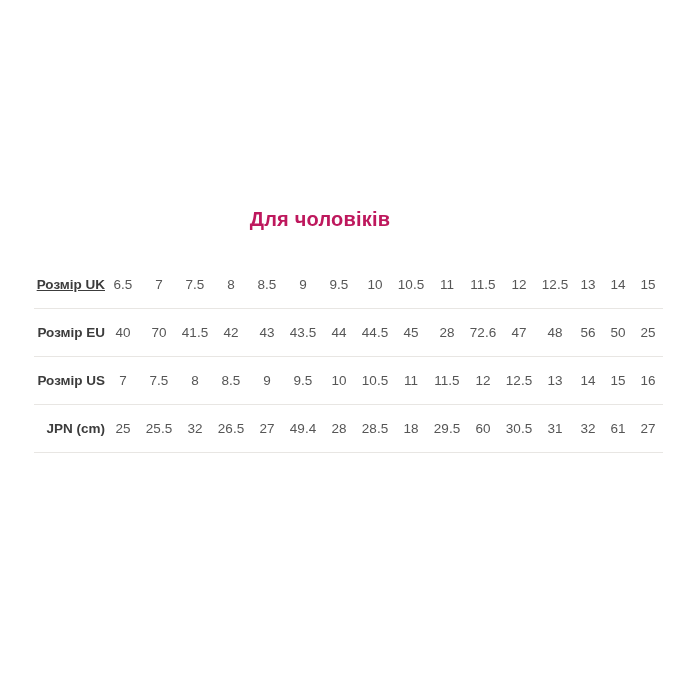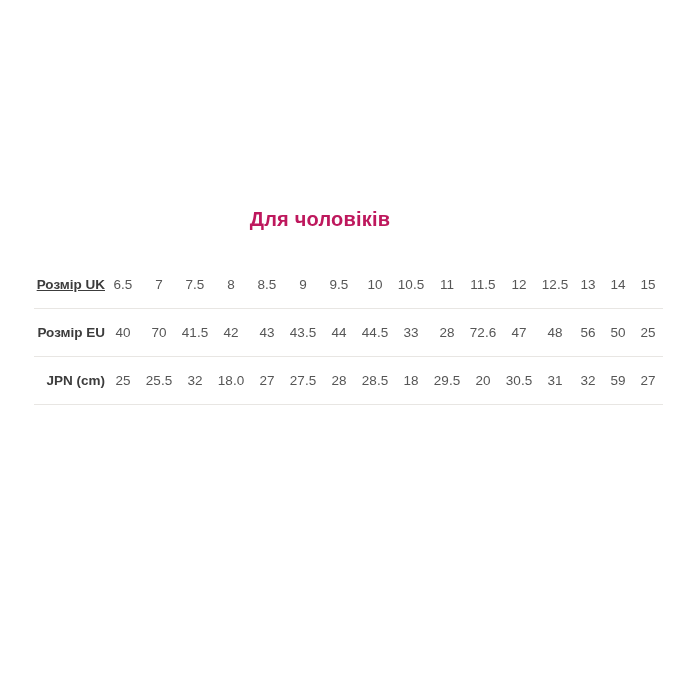--- a/index.html
+++ b/index.html
@@ -54,42 +54,61 @@
       <tr>
         <th>Розмір EU</th>
         <td>40</td>
         <td>70</td>
         <td>41.5</td>
         <td>42</td>
         <td>43</td>
         <td>43.5</td>
         <td>44</td>
         <td>44.5</td>
-        <td>33</td>
+        <td>45</td>
         <td>28</td>
         <td>72.6</td>
         <td>47</td>
         <td>48</td>
         <td>56</td>
         <td>50</td>
         <td>25</td>
       </tr>
       <tr>
+        <th>Розмір US</th>
+        <td>7</td>
+        <td>7.5</td>
+        <td>8</td>
+        <td>8.5</td>
+        <td>9</td>
+        <td>9.5</td>
+        <td>10</td>
+        <td>10.5</td>
+        <td>11</td>
+        <td>11.5</td>
+        <td>12</td>
+        <td>12.5</td>
+        <td>13</td>
+        <td>14</td>
+        <td>15</td>
+        <td>16</td>
+      </tr>
+      <tr>
         <th>JPN (cm)</th>
         <td>25</td>
         <td>25.5</td>
         <td>32</td>
-        <td>18.0</td>
+        <td>26.5</td>
         <td>27</td>
-        <td>27.5</td>
+        <td>49.4</td>
         <td>28</td>
         <td>28.5</td>
         <td>18</td>
         <td>29.5</td>
-        <td>20</td>
+        <td>60</td>
         <td>30.5</td>
         <td>31</td>
         <td>32</td>
-        <td>59</td>
+        <td>61</td>
         <td>27</td>
       </tr>
     </tbody>
 </table>
 
 </body></html>

